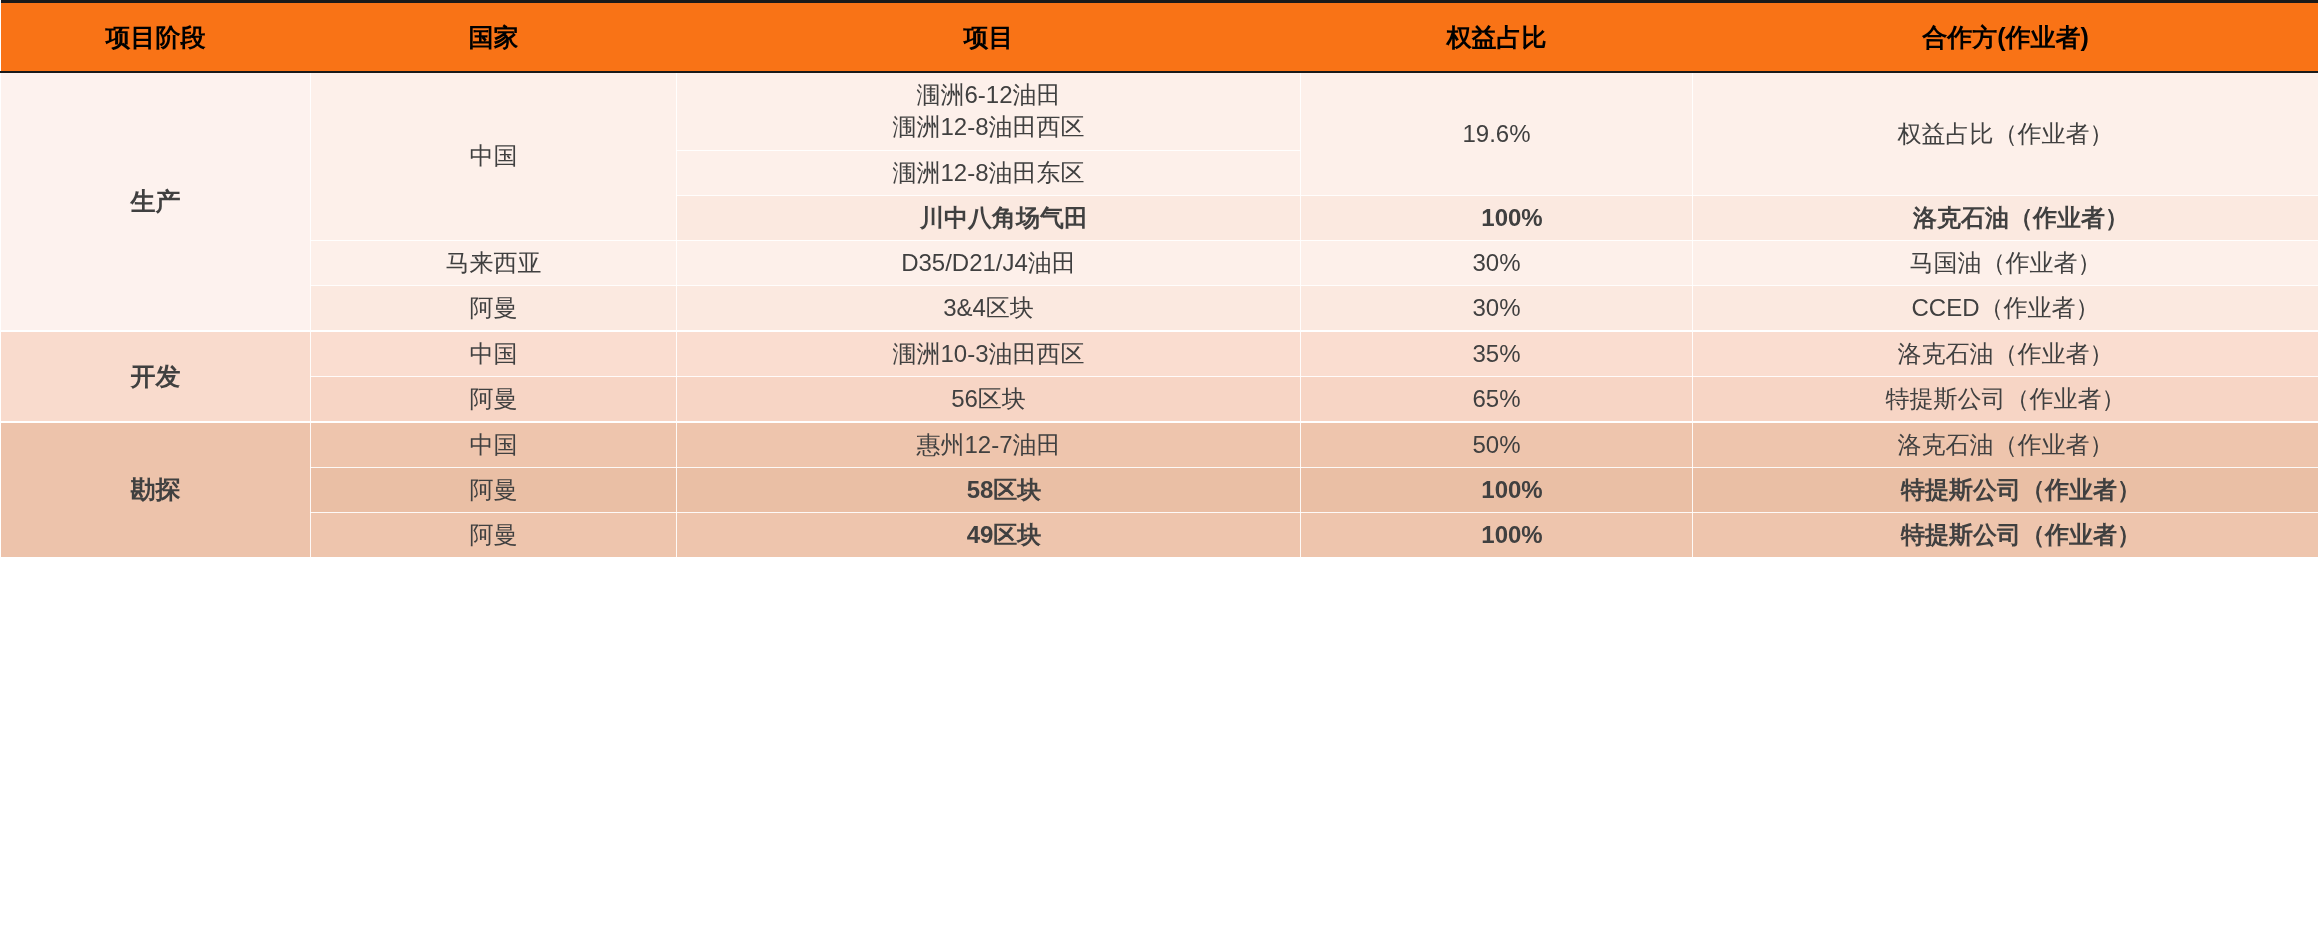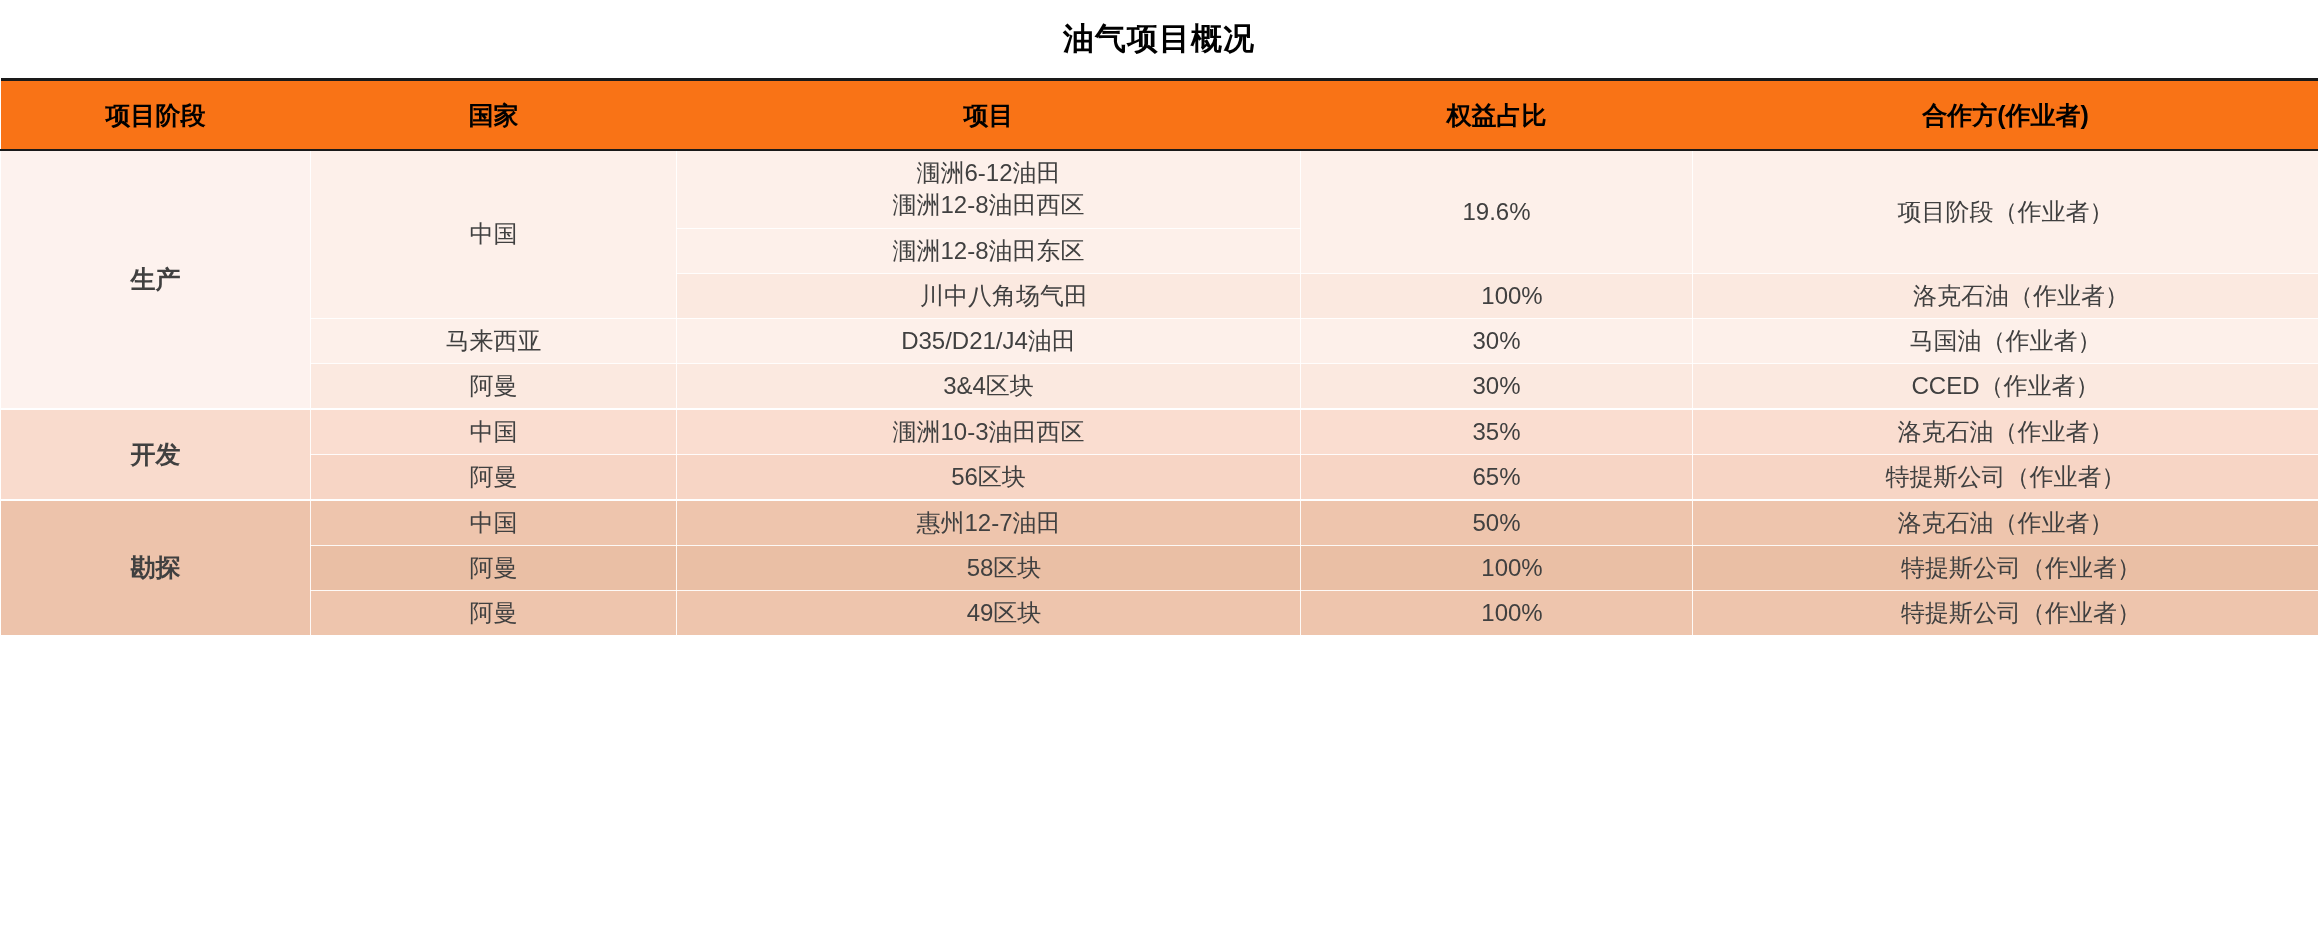--- a/index.html
+++ b/index.html
@@ -59,21 +59,21 @@
     color: #404040;
     padding: 6px 10px;
     border: 1px solid rgba(255,255,255,0.9);
   }
   tbody td.stage {
     font-weight: bold;
     font-size: 25px;
     margin-left: 7px;
   }
   tbody td.bold {
-    font-weight: normal;
+    font-weight: bold;
     padding-left: 41px;
   }
   .multi-line {
     line-height: 1.35;
   }
 
   
   .tint-prod      { background: #fdf0ea; }
   .tint-prod-alt  { background: #fbe9e0; }
   .tint-dev       { background: #faddd0; }
@@ -87,21 +87,20 @@
 
   tbody tr.row-divider-strong td {
     border-top: 2px solid #ffffff;
   }
 </style>
 </head>
 <body>
 
 <div class="page">
 
-  <div class="title">油气项目概况</div>
 
   <table class="grid">
     <colgroup>
       <col class="c0">
         <col class="c1">
         <col class="c2">
         <col class="c3">
         <col class="c4">
     </colgroup>
     <thead>
@@ -117,21 +116,21 @@
 
       <tr>
         <td class="stage band-prod" rowspan="5">生产</td>
         <td class="tint-prod" rowspan="3">中国</td>
         <td class="tint-prod multi-line">
           <div>涠洲6-12油田</div>
 
           <div>涠洲12-8油田西区</div>
         </td>
         <td class="tint-prod" rowspan="2">19.6%</td>
-        <td class="tint-prod" rowspan="2">项目阶段（作业者）</td>
+        <td class="tint-prod" rowspan="2">权益占比（作业者）</td>
       </tr>
 
       <tr>
         <td class="tint-prod">涠洲12-8油田东区</td>
       </tr>
 
       <tr>
         <td class="tint-prod-alt bold">川中八角场气田</td>
         <td class="tint-prod-alt bold">100%</td>
         <td class="tint-prod-alt bold">洛克石油（作业者）</td>

